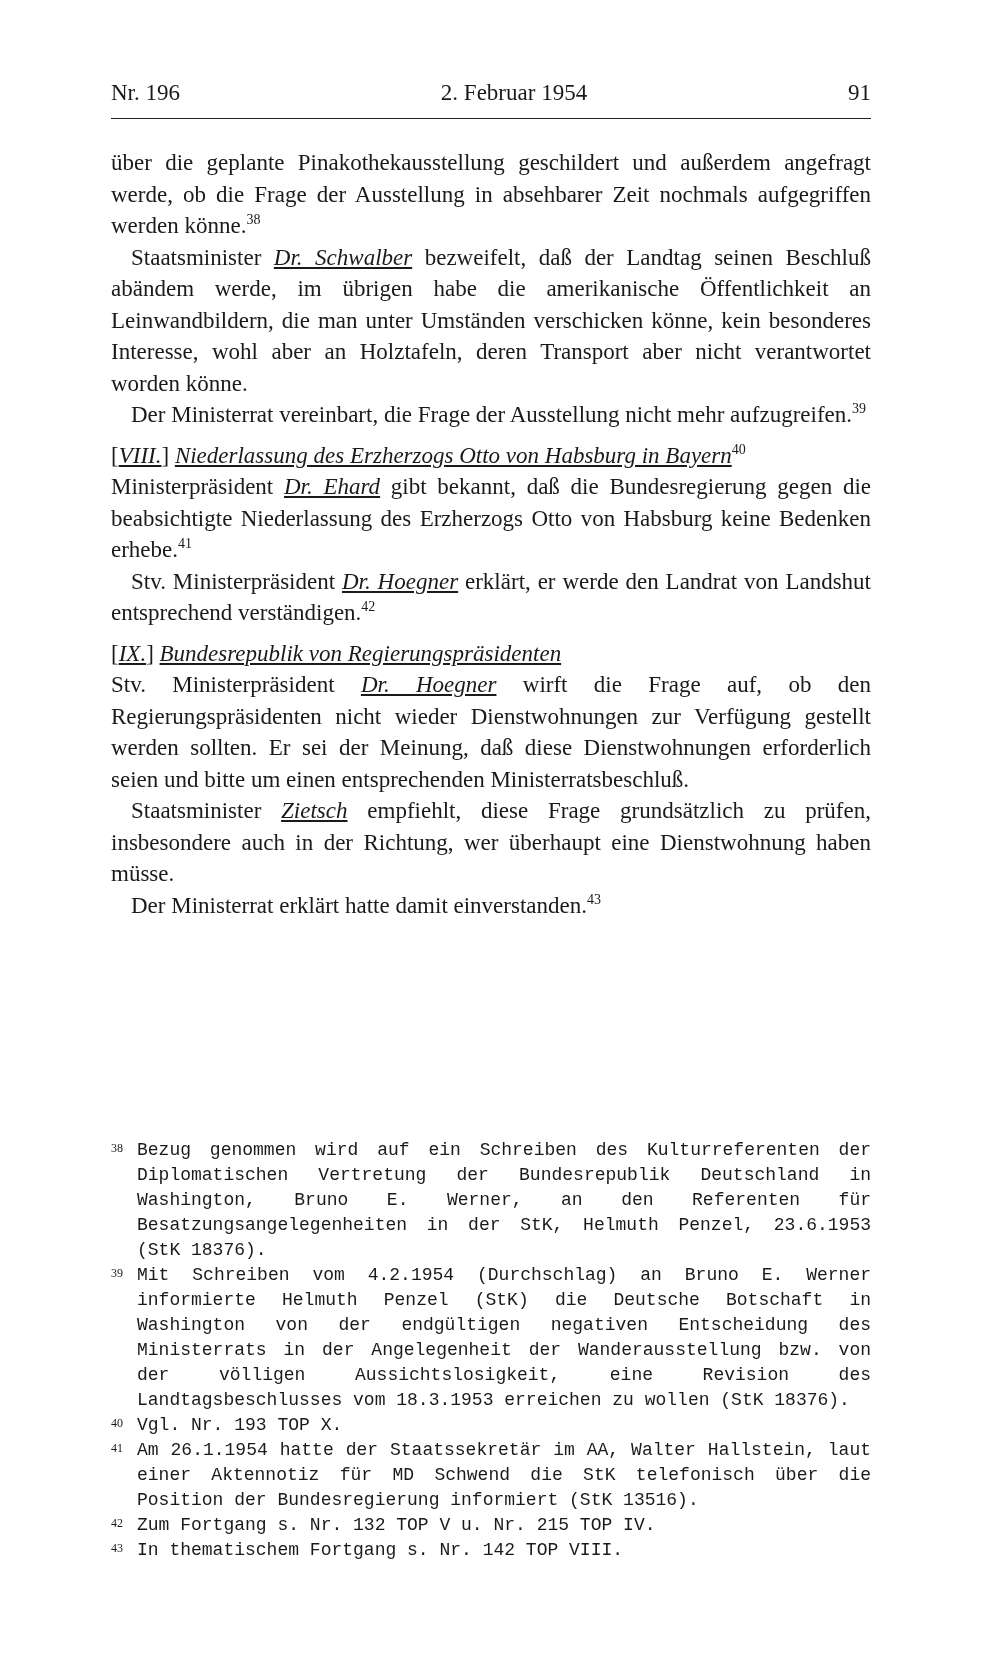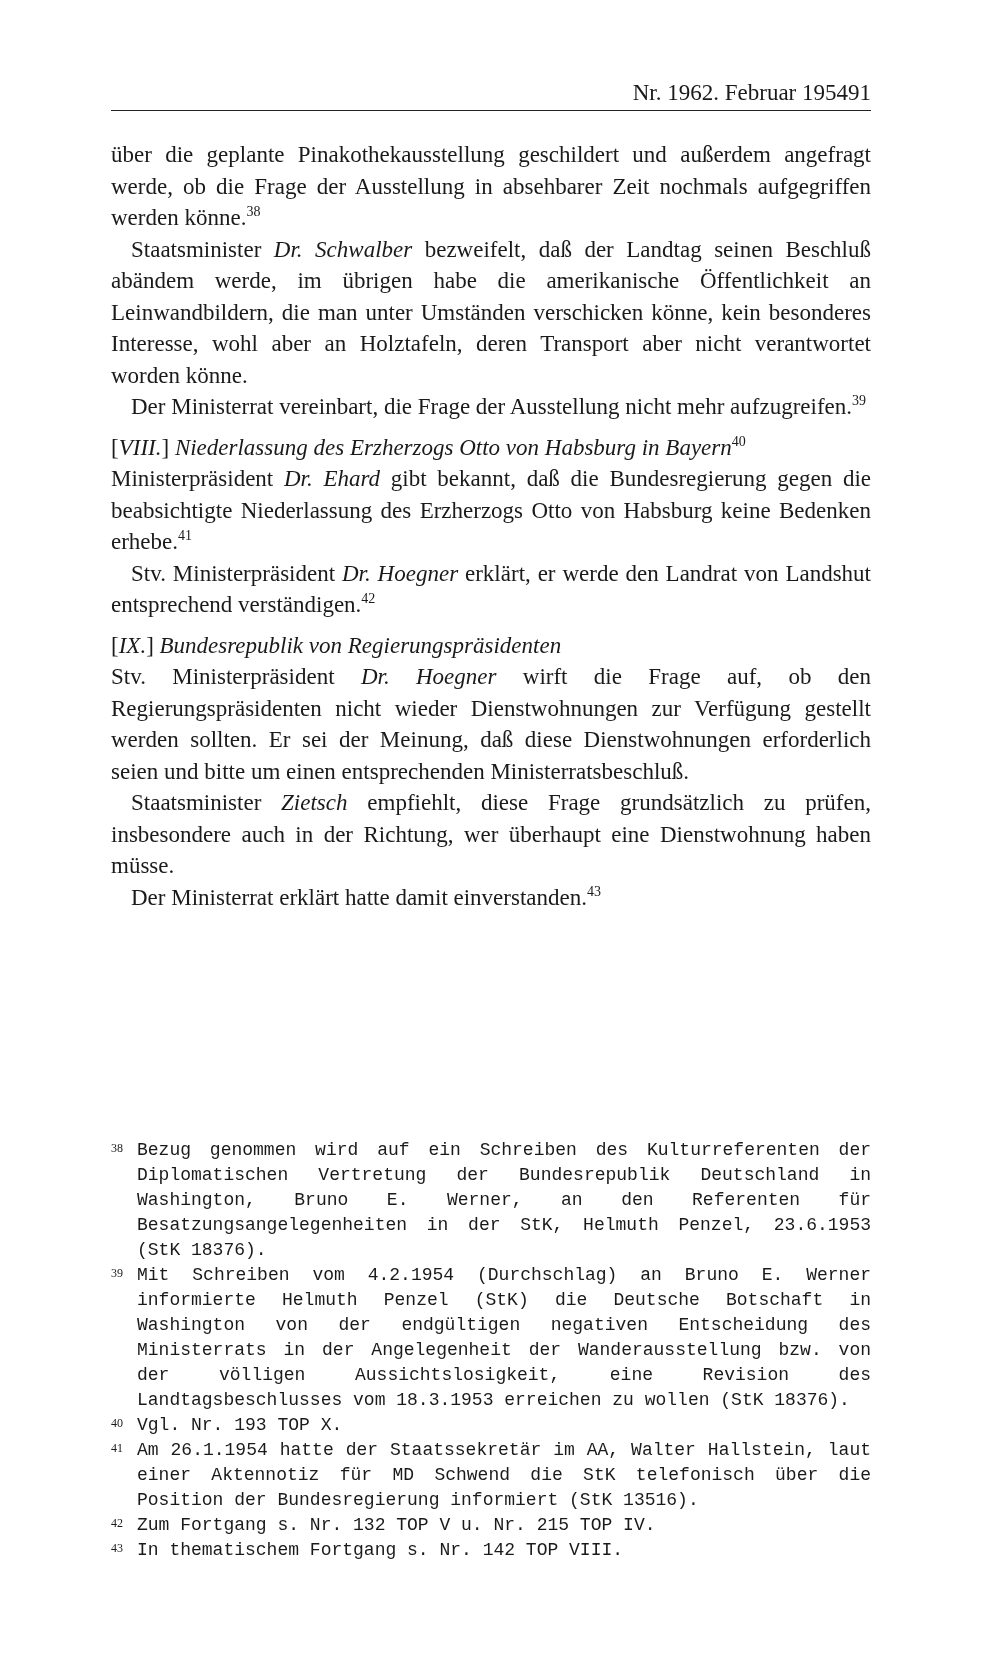--- a/index.html
+++ b/index.html
@@ -1,26 +1,26 @@
 <!DOCTYPE html>
 <html><head>
 <meta charset="utf-8">
 <style>
   html, body { margin: 0; padding: 0; background: #ffffff; }
   body { width: 1000px; height: 1666px; position: relative; overflow: hidden;
          font-family: "Liberation Serif", "DejaVu Serif", serif; color: #1a1a1a; }
   .page { position: absolute; left: 111px; top: 80px; width: 760px; }
-  .header { display: flex; justify-content: flex-end; align-items: baseline;
-            font-size: 23px; padding-bottom: 4px; border-bottom: 1.3px solid #222; }
+  .header { display: flex; justify-content: space-between; align-items: baseline;
+            font-size: 23px; padding-bottom: 12px; border-bottom: 1.3px solid #222; }
   .body { margin-top: 28px; font-size: 23px; line-height: 31.5px; text-align: justify; }
   .body p { margin: 0; }
   .indent { text-indent: 20px; }
   .heading { margin-top: 9px !important; }
   sup { font-size: 14px; line-height: 0; vertical-align: 9px; }
-  i { font-style: italic; }
+  i { font-style: italic; text-decoration: underline; }
   .notes { position: absolute; left: 111px; top: 1138px; width: 760px;
            font-size: 18px; line-height: 25px; text-align: justify; }
   .note { display: flex; margin: 0; }
   .note .num { width: 26px; flex: none; font-size: 12px; line-height: 18px; padding-top: 1px; }
   .note .txt { flex: 1; font-family: Liberation Mono, monospace; }
 </style>
 </head>
 <body>
 
 <div class="page">

